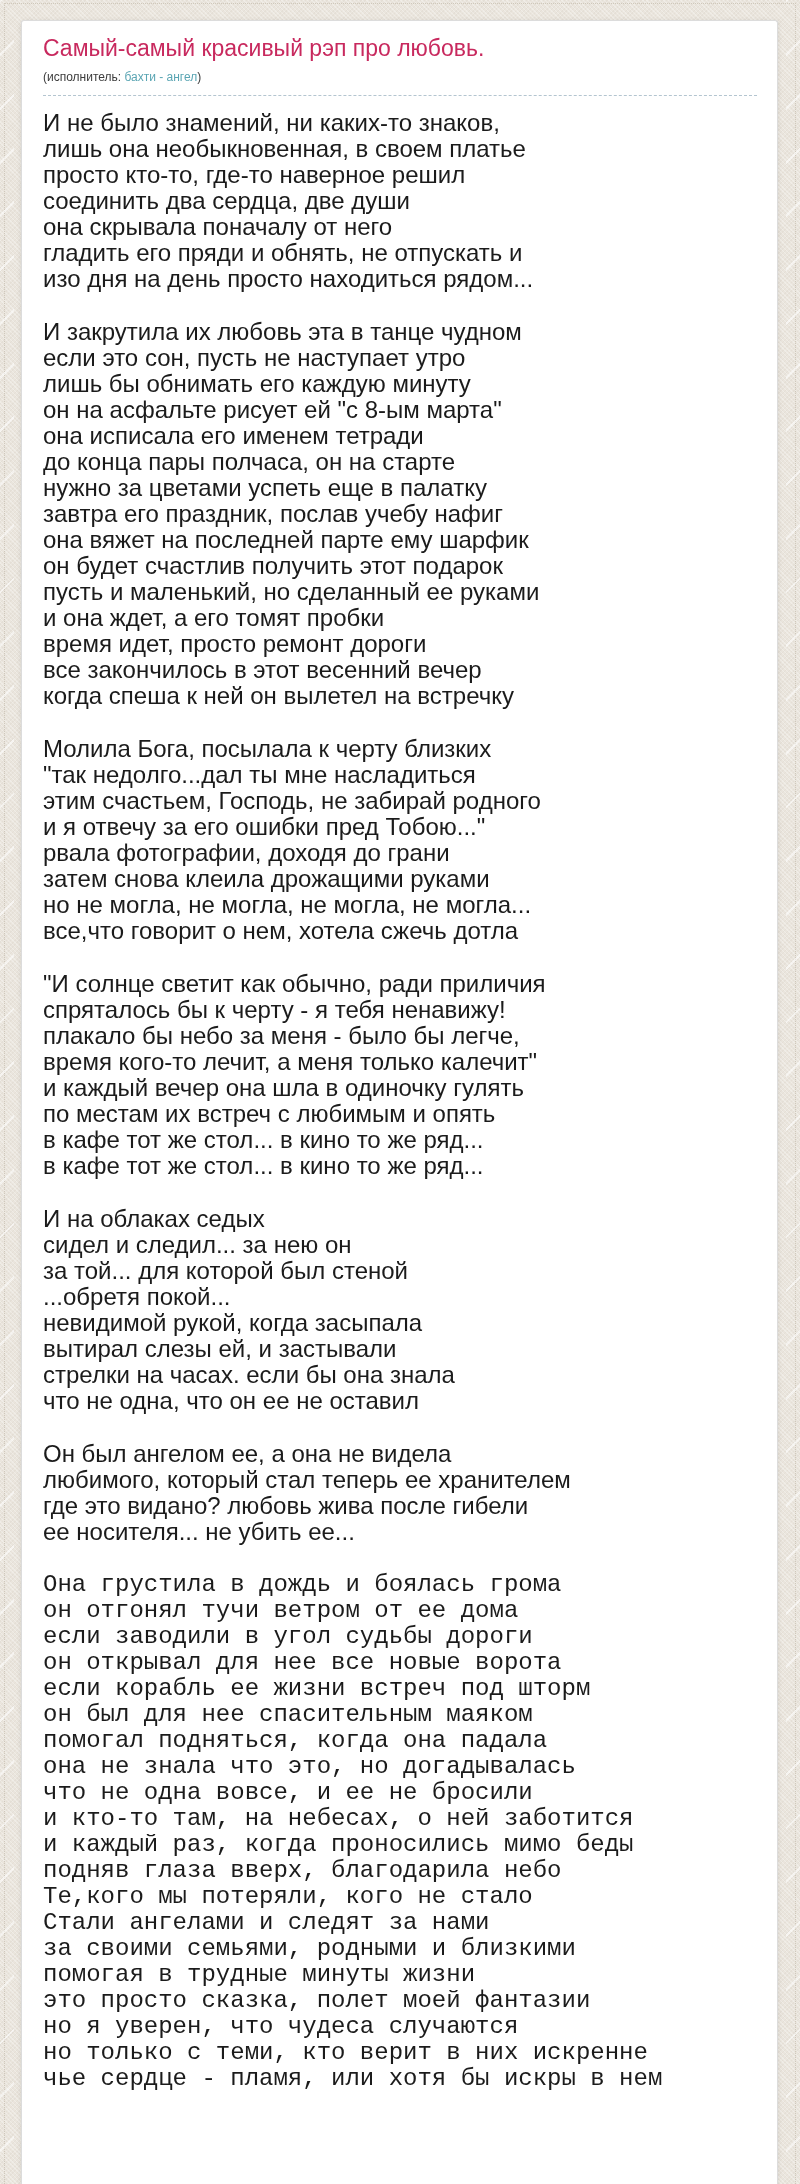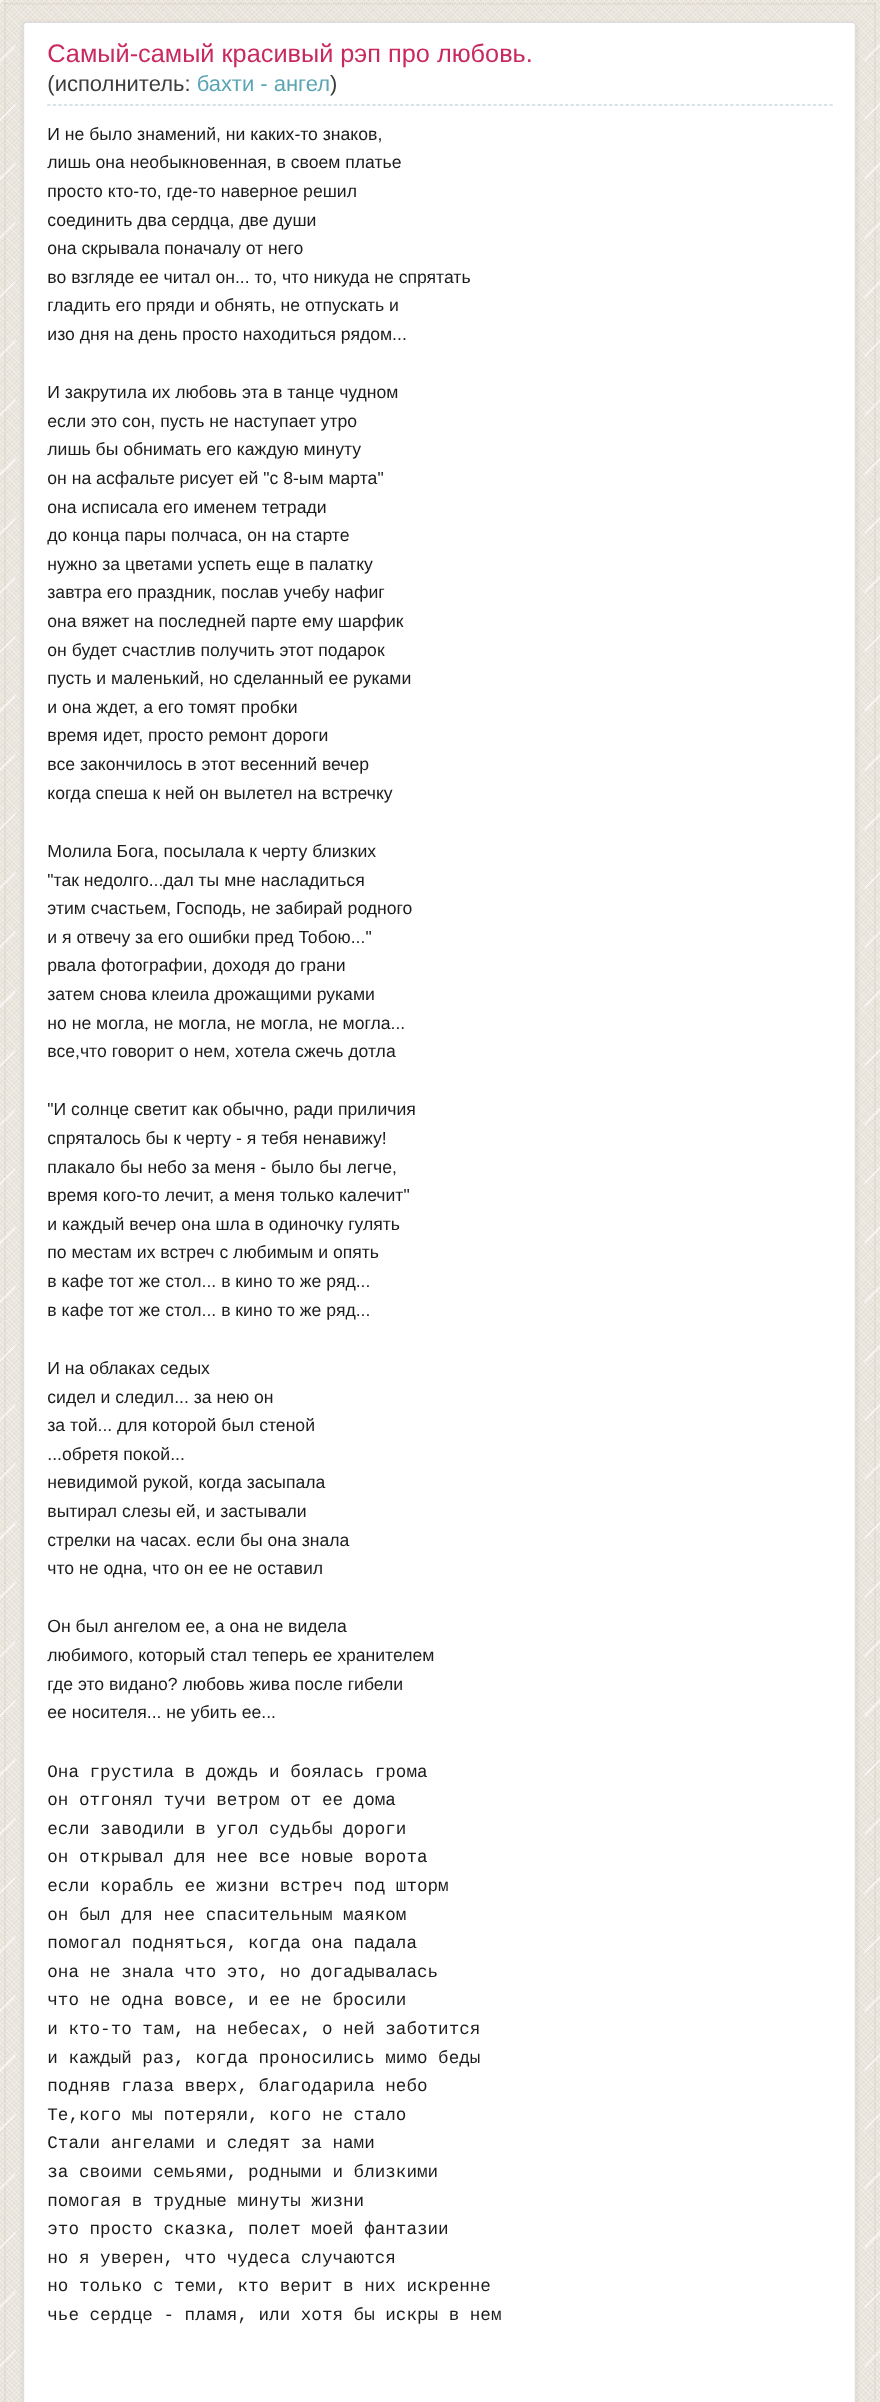--- a/index.html
+++ b/index.html
@@ -52,35 +52,35 @@
   }
 
   .song-title {
     margin: 0 0 6px 0;
     font-size: 23px;
     line-height: 27px;
     font-weight: 400;
     color: #c8295e;
   }
   .performer-row {
-    font-size: 20px;
+    font-size: 12px;
     line-height: 18px;
     color: #3c3c3c;
     padding-bottom: 9px;
     border-bottom: 1px dashed #b4c5d0;
   }
   .performer-link {
     color: #5aa5b3;
     text-decoration: none;
     cursor: pointer;
   }
 
   .lyrics {
     margin-top: 14px;
-    font-size: 16px;
+    font-size: 24px;
     line-height: 26px;
     color: #1b1b1b;
   }
   .stanza { margin: 0 0 27px 0; }
   .stanza:last-child { margin-bottom: 0; font-family: Liberation Mono, monospace; }
   .line { white-space: pre-wrap; }
 </style>
 </head>
 <body>
 
@@ -93,21 +93,20 @@
 
   <div class="performer-row"><span>(исполнитель:</span><span> </span><a class="performer-link">бахти - ангел</a><span>)</span></div>
 
   <div class="lyrics">
       <div class="stanza">
         <div class="line">И не было знамений, ни каких-то знаков,</div>
         <div class="line">лишь она необыкновенная, в своем платье</div>
         <div class="line">просто кто-то, где-то наверное решил</div>
         <div class="line">соединить два сердца, две души</div>
         <div class="line">она скрывала поначалу от него</div>
-        <div class="line">во взгляде ее читал он... то, что никуда не спрятать</div>
         <div class="line">гладить его пряди и обнять, не отпускать и</div>
         <div class="line">изо дня на день просто находиться рядом...</div>
       </div>
       <div class="stanza">
         <div class="line">И закрутила их любовь эта в танце чудном</div>
         <div class="line">если это сон, пусть не наступает утро</div>
         <div class="line">лишь бы обнимать его каждую минуту</div>
         <div class="line">он на асфальте рисует ей "с 8-ым марта"</div>
         <div class="line">она исписала его именем тетради</div>
         <div class="line">до конца пары полчаса, он на старте</div>

